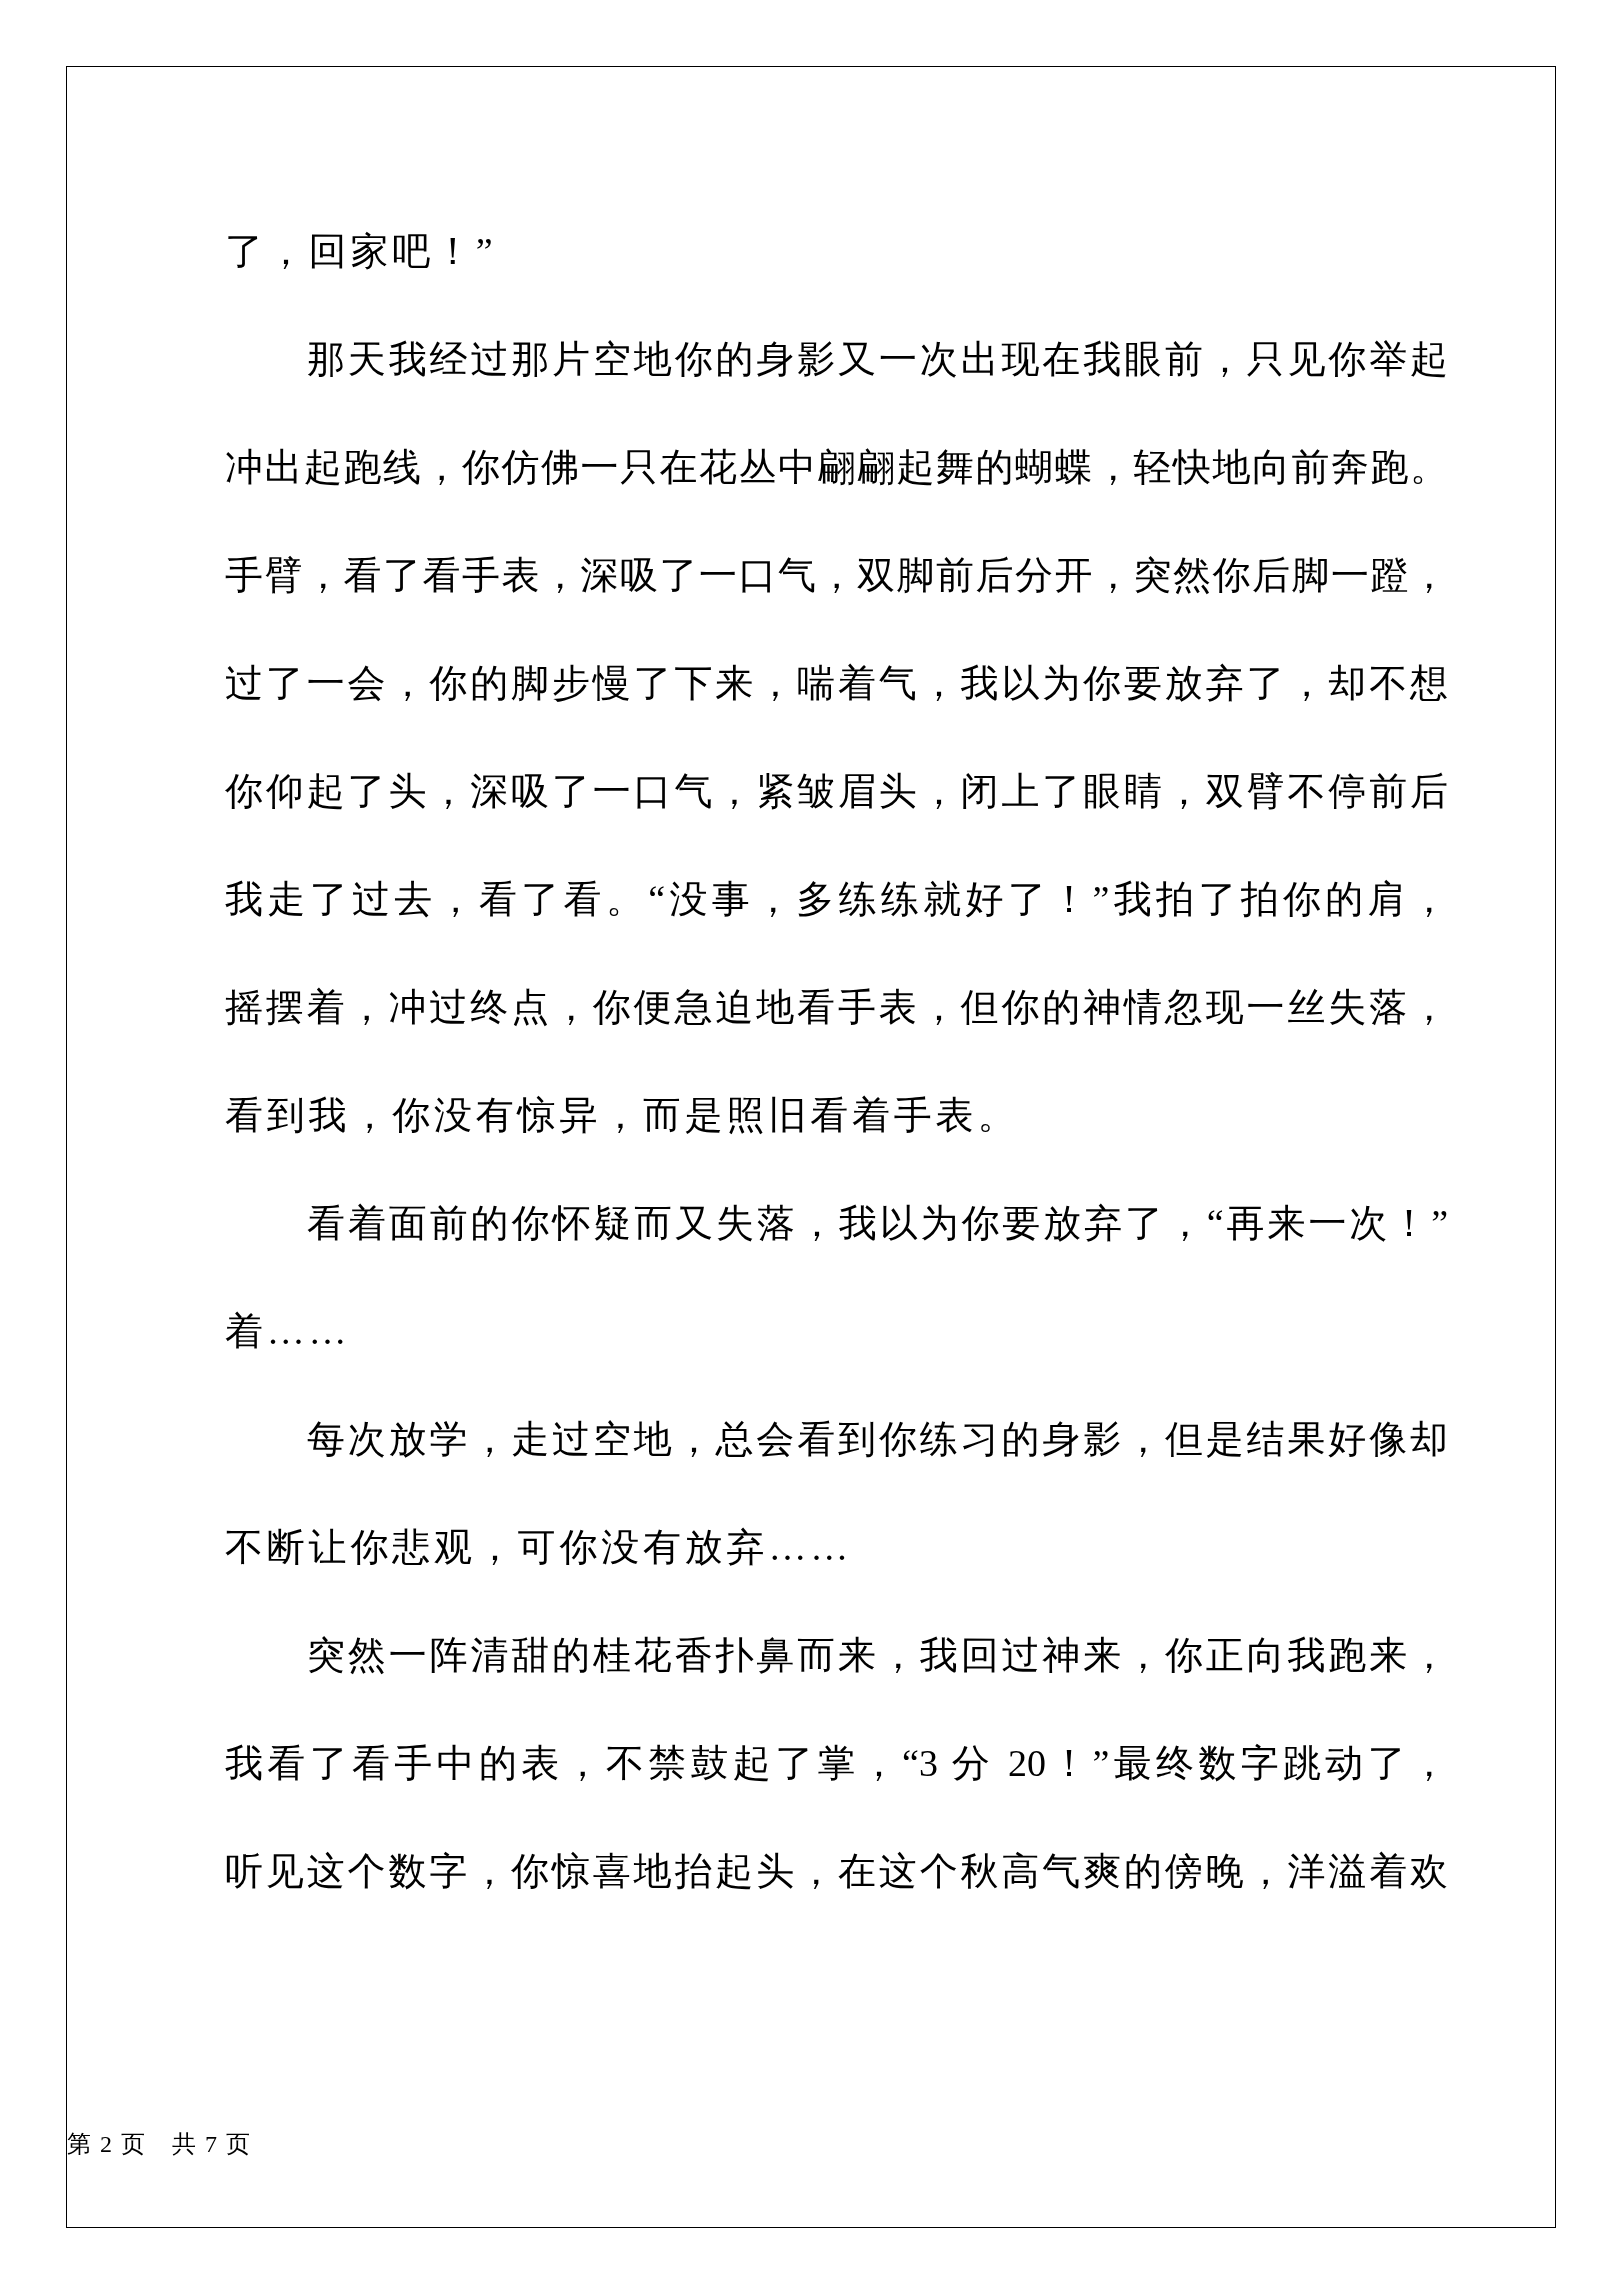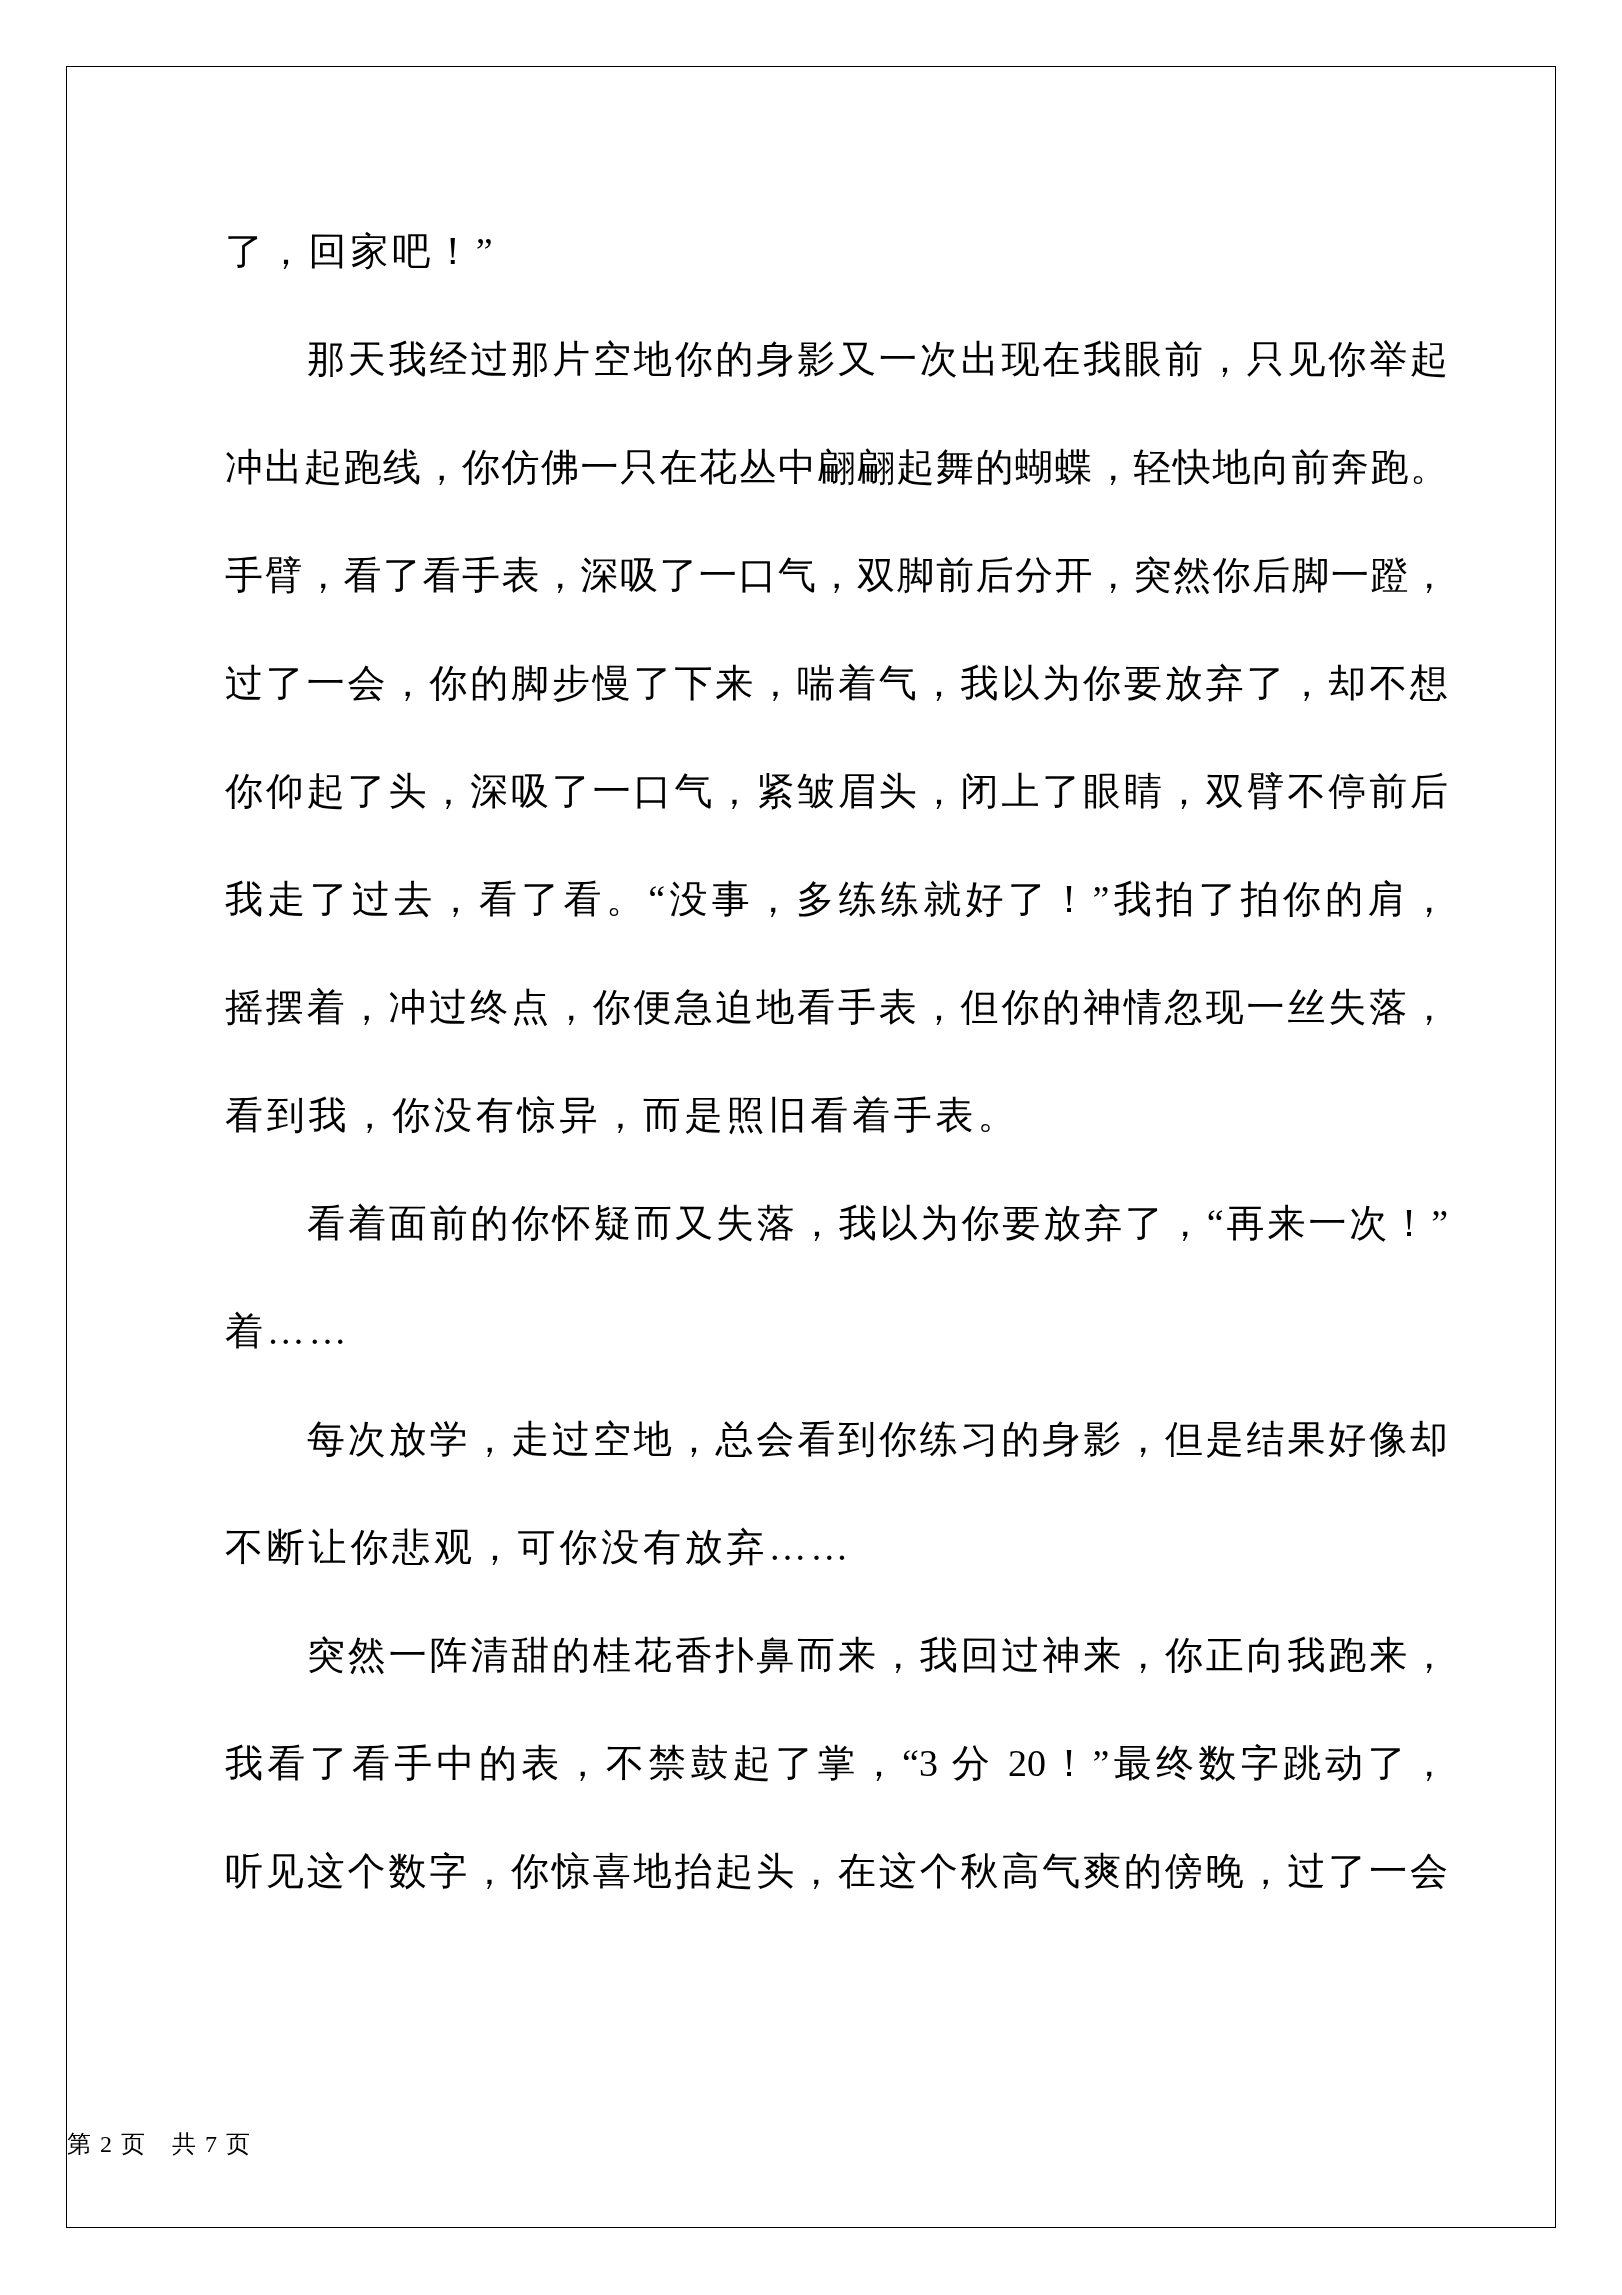--- a/index.html
+++ b/index.html
@@ -74,20 +74,20 @@
         <div class="line full">你仰起了头，深吸了一口气，紧皱眉头，闭上了眼睛，双臂不停前后</div>
         <div class="line full">我走了过去，看了看。“没事，多练练就好了！”我拍了拍你的肩，</div>
         <div class="line full">摇摆着，冲过终点，你便急迫地看手表，但你的神情忽现一丝失落，</div>
         <div class="line">看到我，你没有惊异，而是照旧看着手表。</div>
         <div class="line indent full">看着面前的你怀疑而又失落，我以为你要放弃了，“再来一次！”</div>
         <div class="line">着……</div>
         <div class="line indent full">每次放学，走过空地，总会看到你练习的身影，但是结果好像却</div>
         <div class="line">不断让你悲观，可你没有放弃……</div>
         <div class="line indent full">突然一阵清甜的桂花香扑鼻而来，我回过神来，你正向我跑来，</div>
         <div class="line full">我看了看手中的表，不禁鼓起了掌，“3 分 20！”最终数字跳动了，</div>
-        <div class="line full">听见这个数字，你惊喜地抬起头，在这个秋高气爽的傍晚，过了一会</div>
+        <div class="line full">听见这个数字，你惊喜地抬起头，在这个秋高气爽的傍晚，洋溢着欢</div>
       </div>
     <div class="footer">
       <span>第 2 页　共 7 页</span>
     </div>
   </div>
 </div>
 
 
 </body></html>

